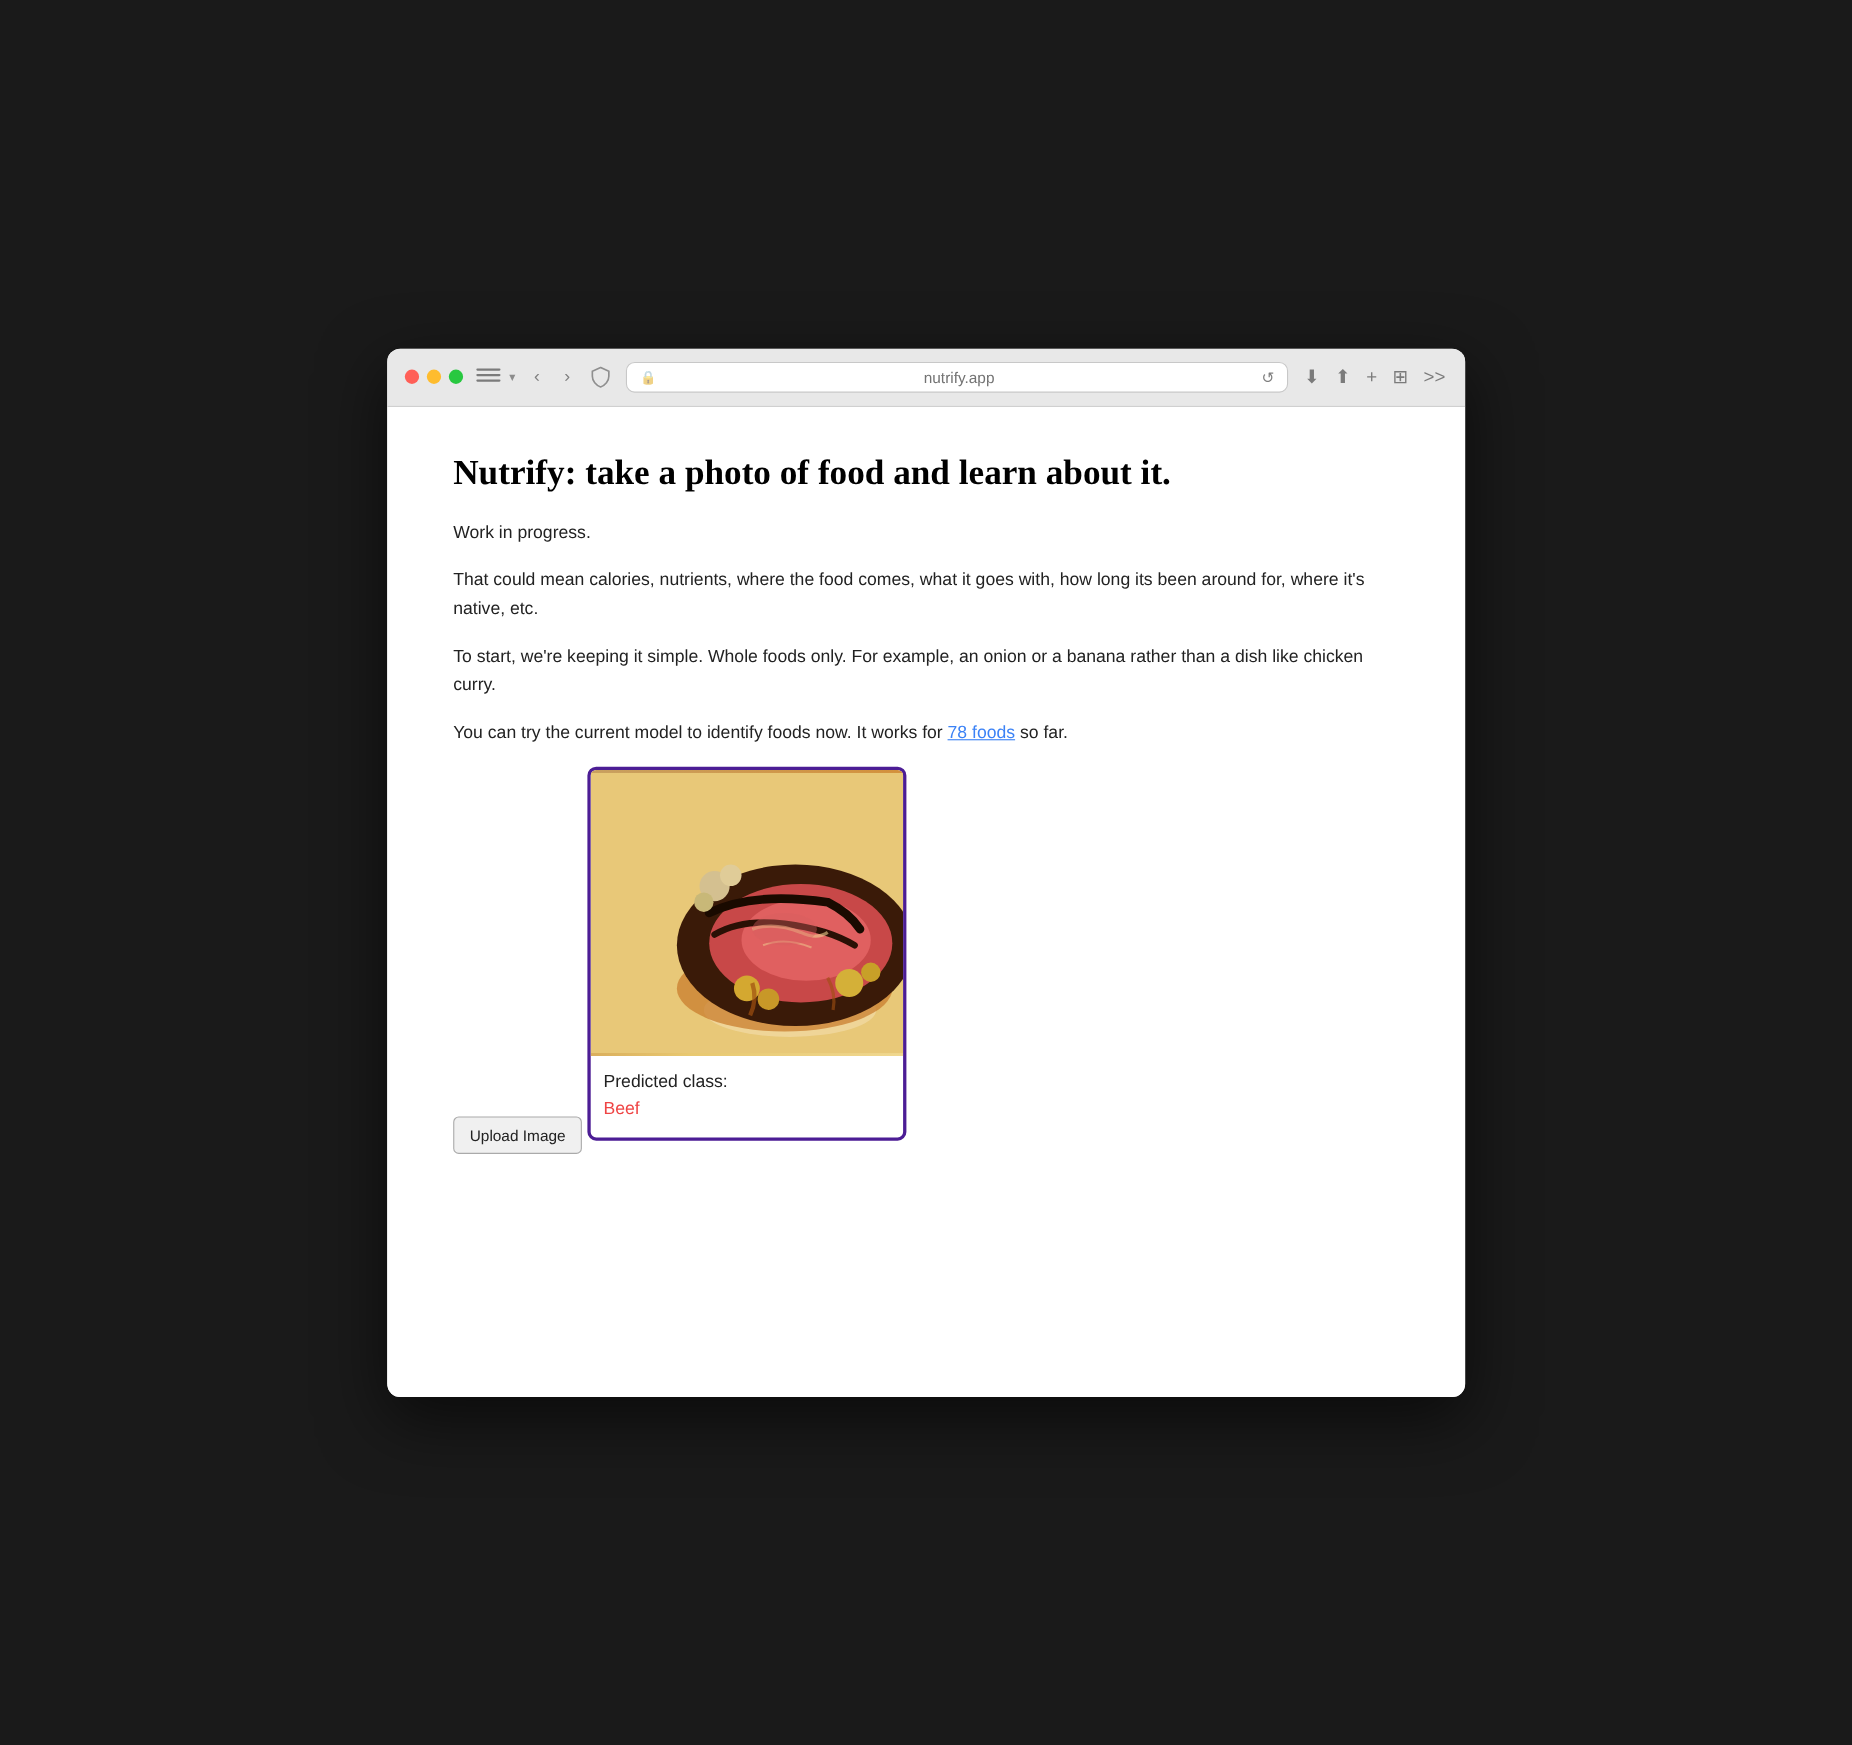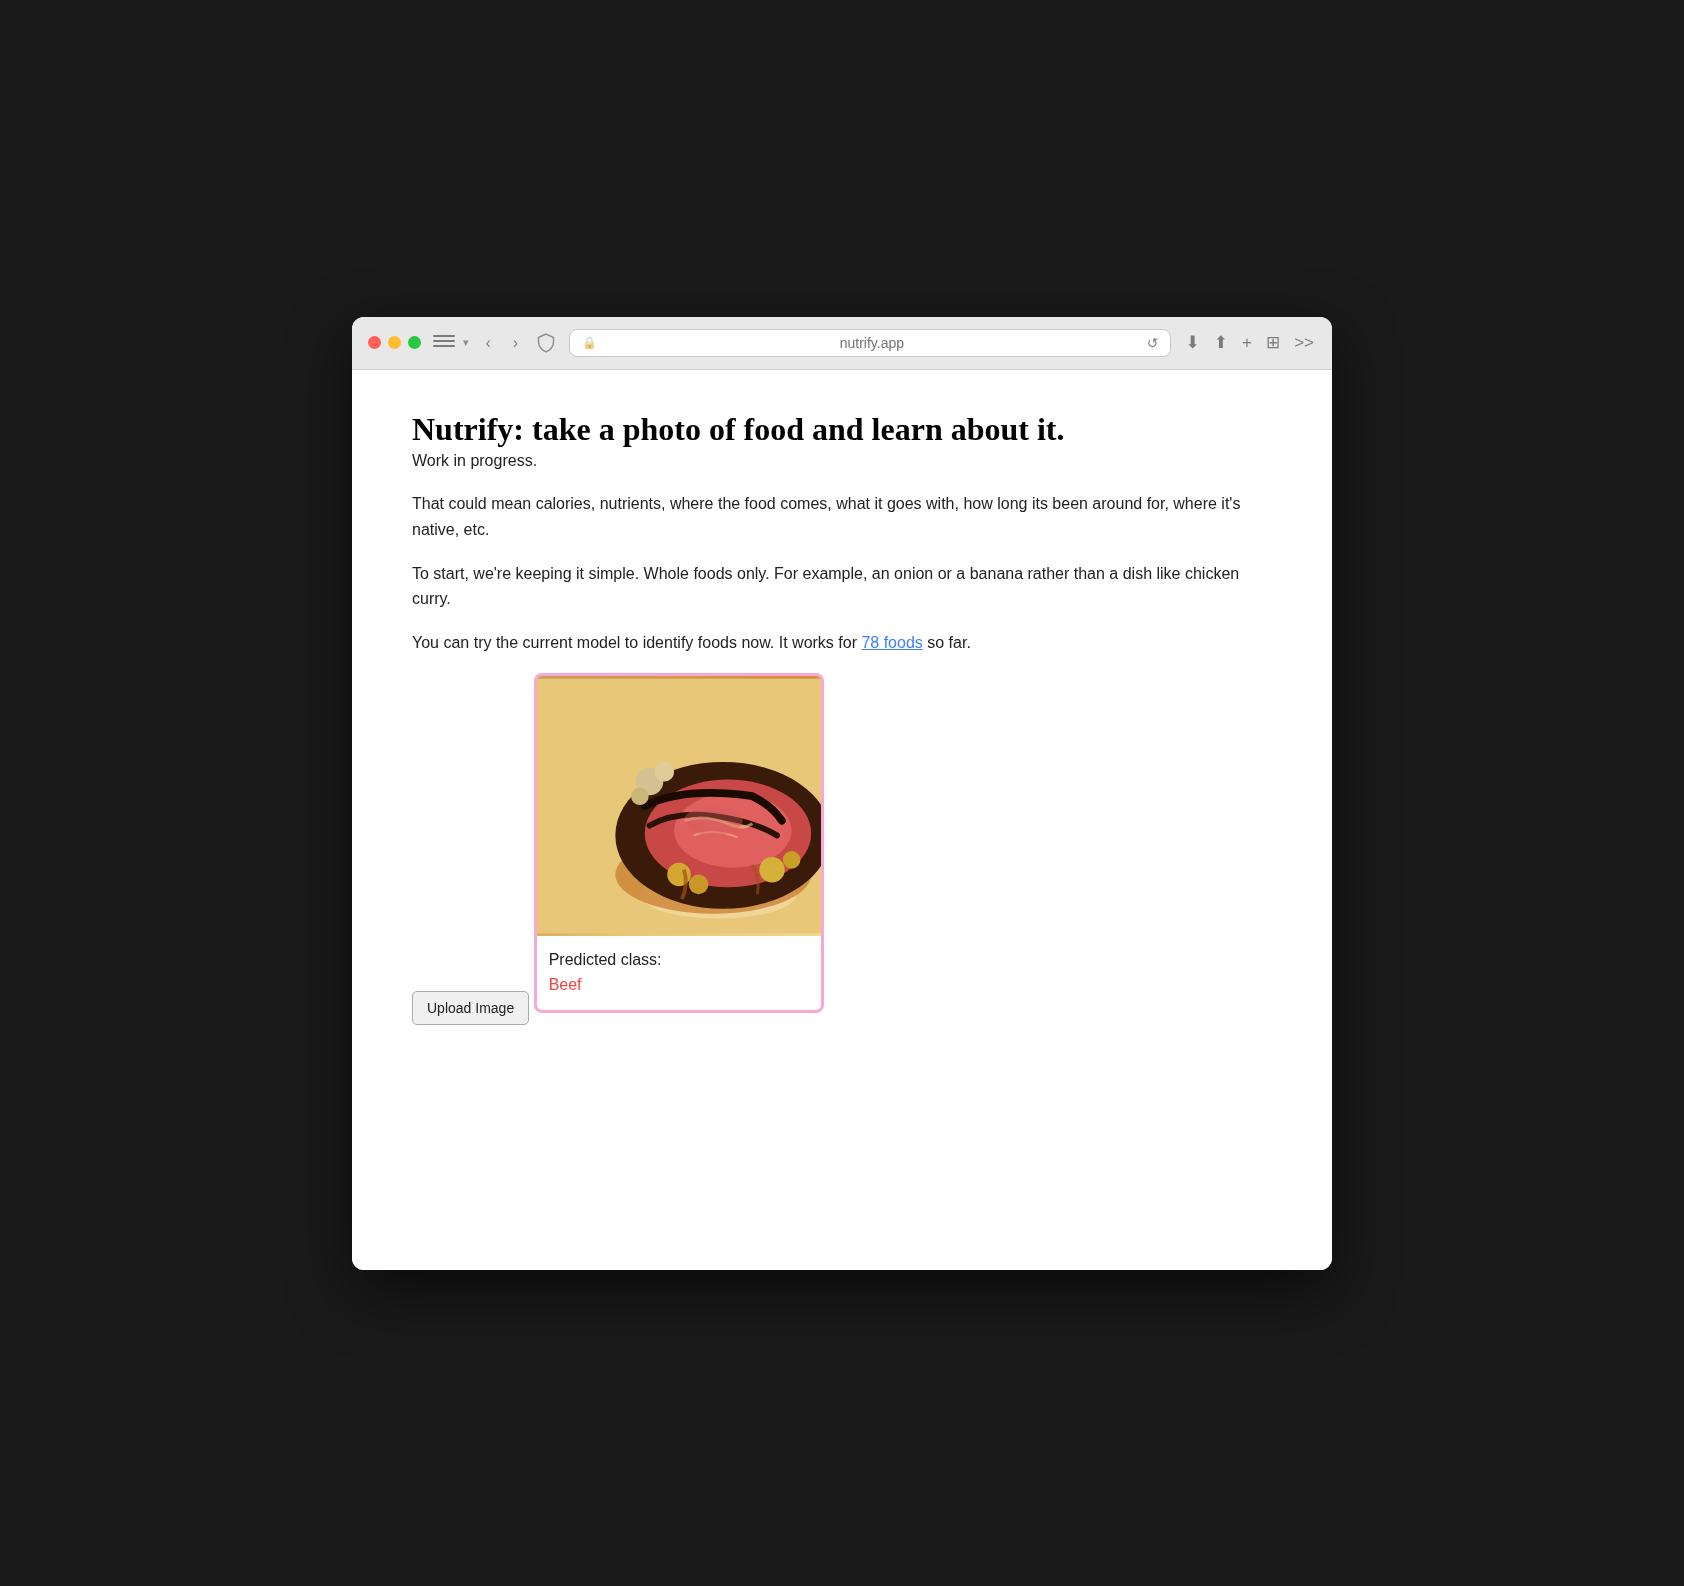--- a/index.html
+++ b/index.html
@@ -148,20 +148,21 @@
       background: white;
       padding: 40px 60px 60px 60px;
       min-height: 900px;
     }
 
     .page-title {
       font-size: 32px;
       font-weight: 900;
       color: #000;
       line-height: 1.2;
+      margin-bottom: 24px;
       font-family: Georgia, 'Times New Roman', serif;
     }
 
     .page-paragraph {
       font-size: 16px;
       color: #222;
       line-height: 1.6;
       margin-bottom: 18px;
     }
 
@@ -177,21 +178,21 @@
       border: 1px solid #aaa;
       border-radius: 5px;
       background: #f0f0f0;
       font-size: 14px;
       color: #222;
       cursor: pointer;
       margin-bottom: 18px;
     }
 
     .result-card {
-      border: 3px solid #f9a8d4;
+      border: 3px solid #4c1d95;
       border-radius: 8px;
       display: inline-block;
       width: 290px;
       overflow: hidden;
       padding-bottom: 16px;
     }
 
     .food-image {
       width: 100%;
       height: 260px;

